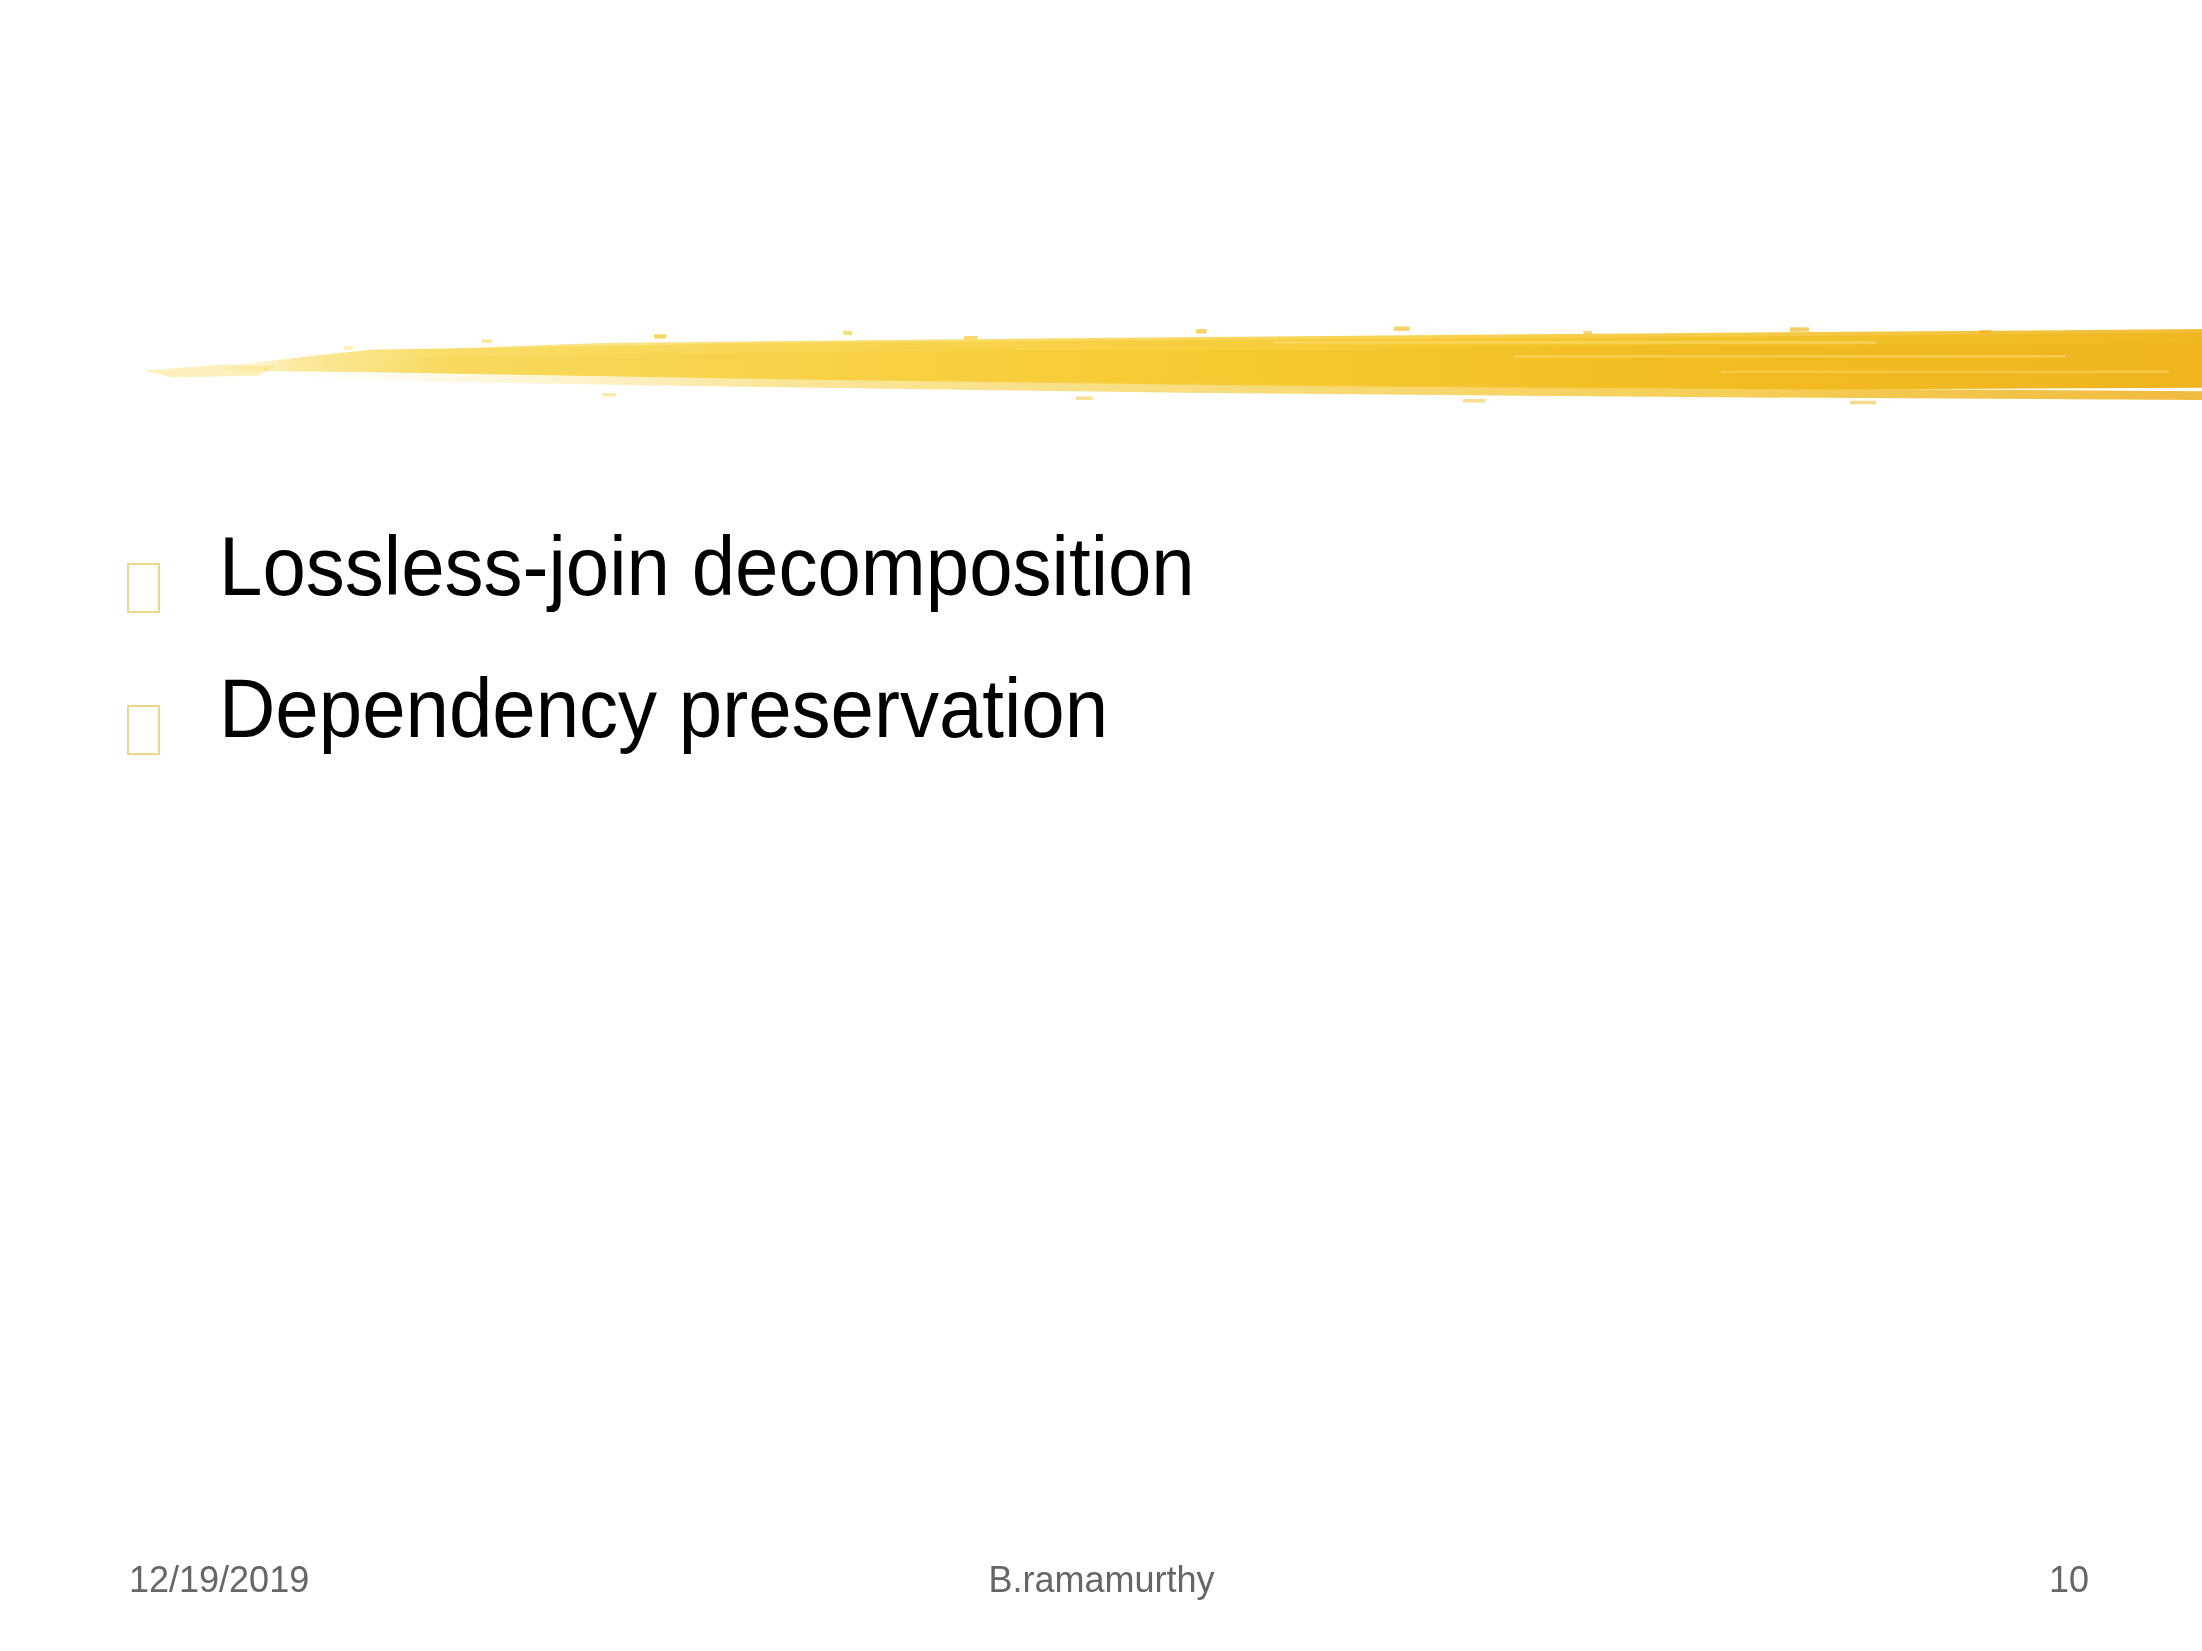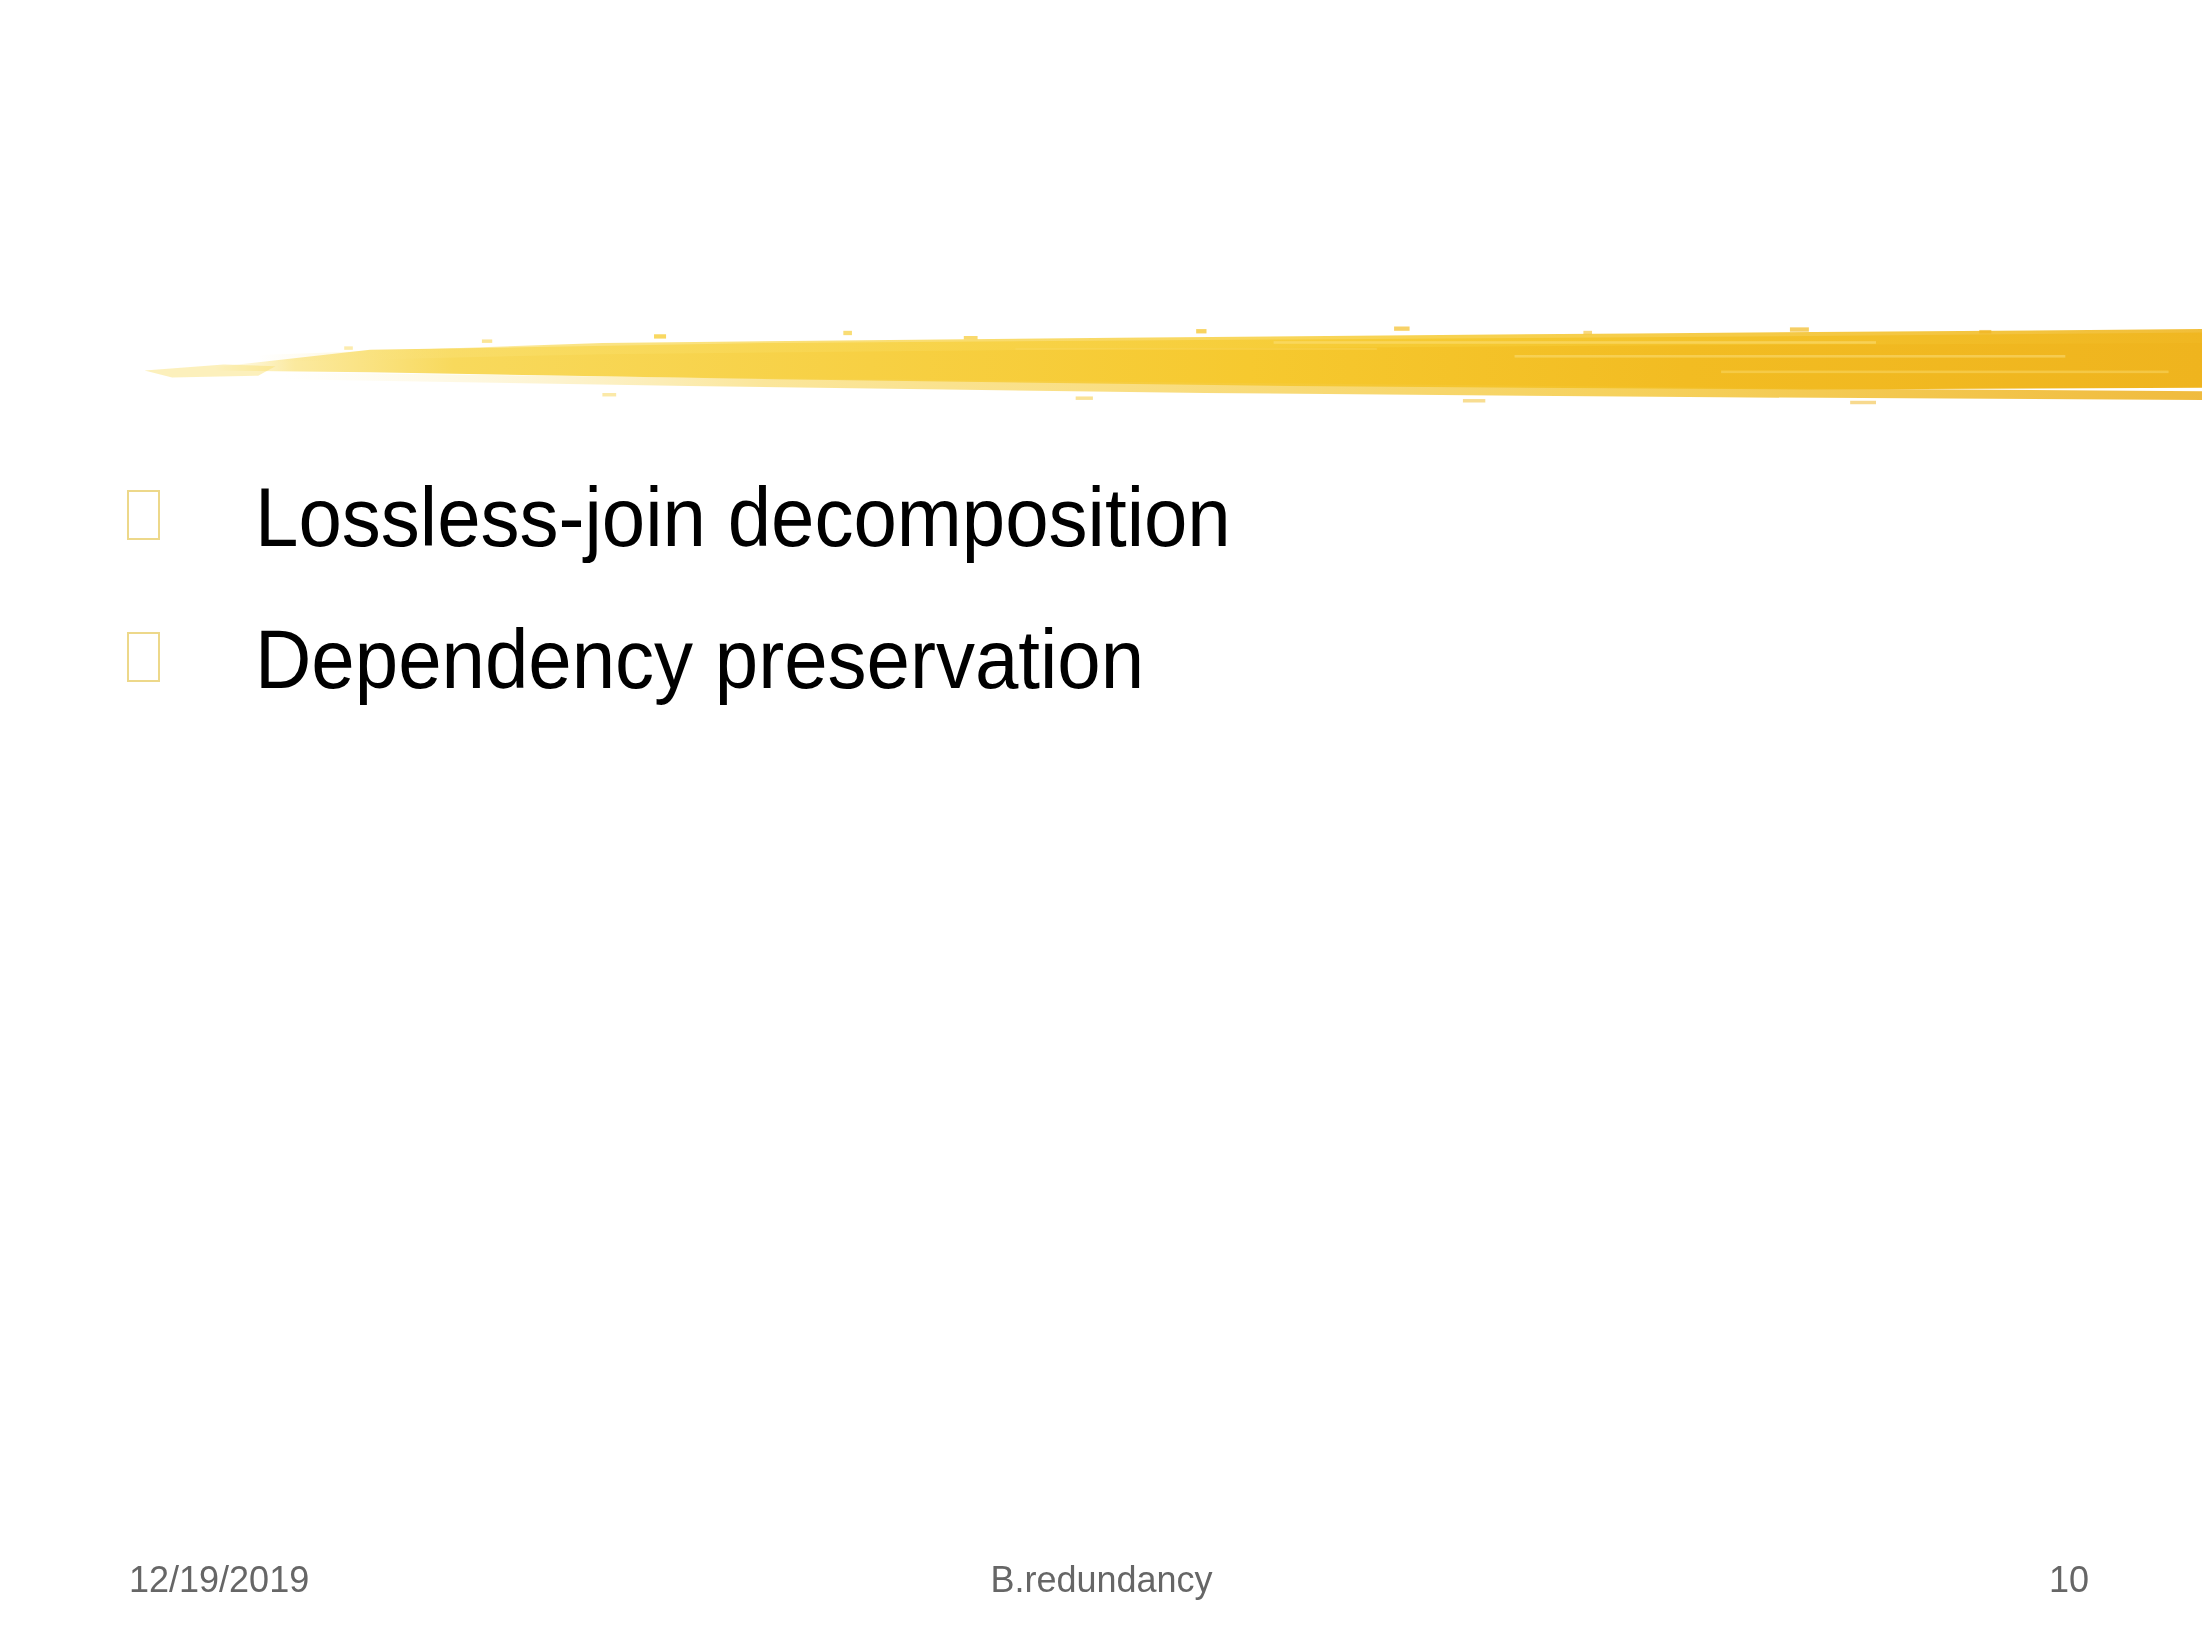--- a/index.html
+++ b/index.html
@@ -60,23 +60,22 @@
     position: absolute;
     left: 127px;
     top: 471px;
     width: 1944px;
     margin: 0;
     padding: 0;
     list-style: none;
   }
   .bullet-item {
     display: flex;
-    align-items: flex-start;
+    align-items: flex-end;
     height: 142px;
-    gap: 36px;
   }
   .bullet-marker {
     flex: 0 0 auto;
     width: 33px;
     height: 50px;
     margin-top: 19px;
     border: 2.6px solid #EDD88A;
     box-sizing: border-box;
     background: transparent;
   }
@@ -199,18 +198,18 @@
       <span class="bullet-text">Lossless-join decomposition</span>
     </li>
     <li class="bullet-item">
       <span class="bullet-marker"></span>
       <span class="bullet-text">Dependency preservation</span>
     </li>
   </ul>
 
   <div class="footer">
     <span class="footer-date">12/19/2019</span>
-    <span class="footer-author">B.redundancy</span>
+    <span class="footer-author">B.ramamurthy</span>
     <span class="footer-pagenum">10</span>
   </div>
 
 </div>
 
 
 </body></html>

